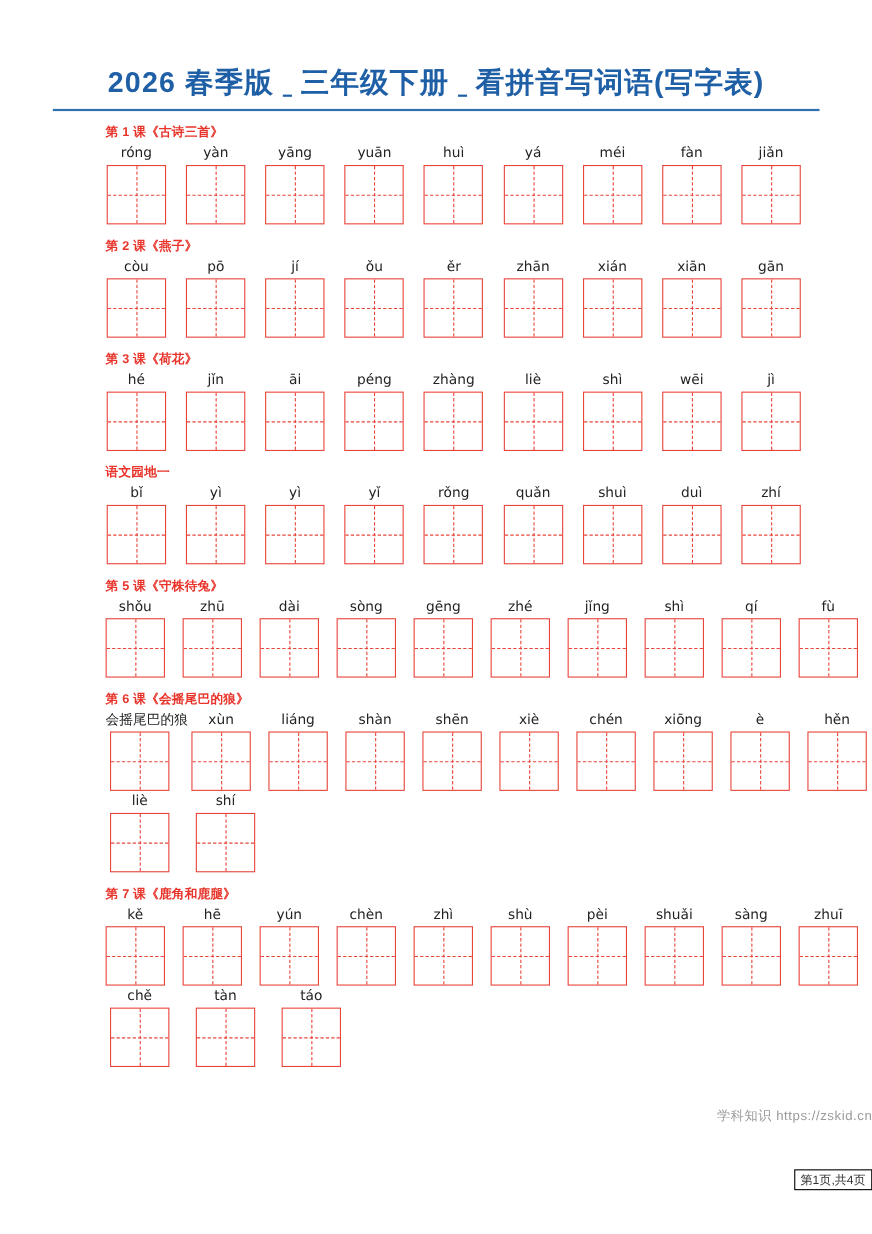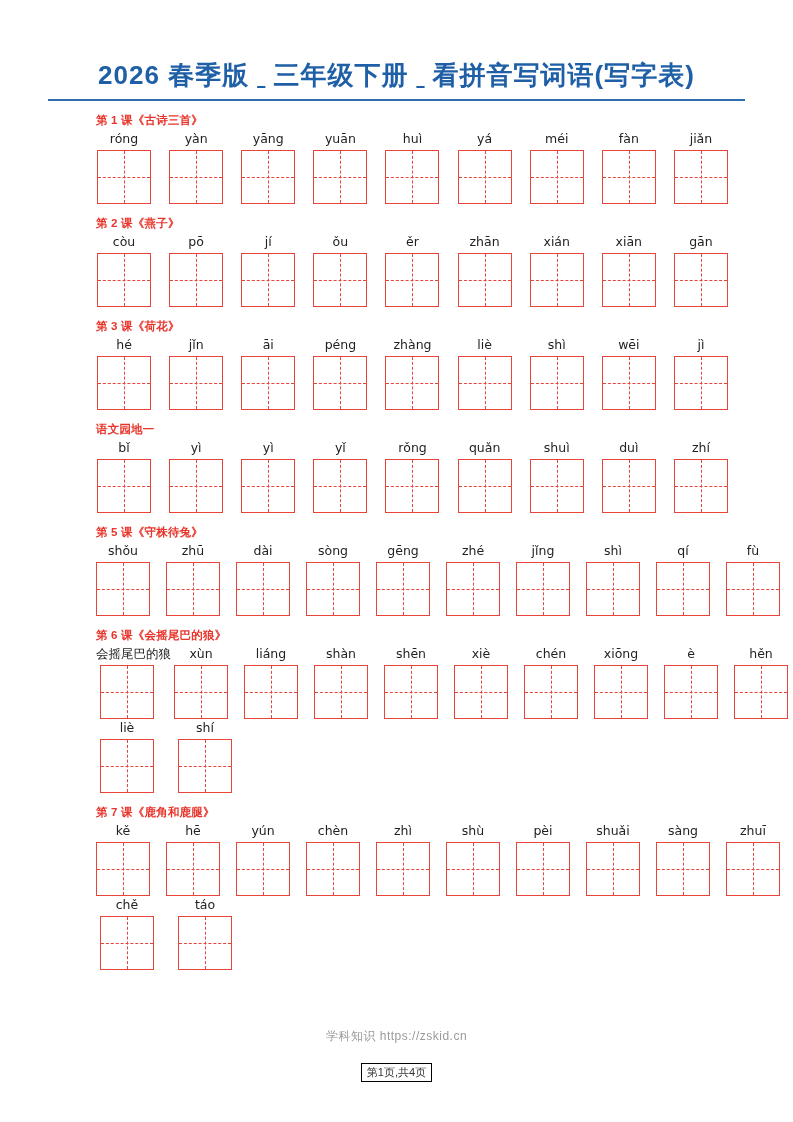--- a/index.html
+++ b/index.html
@@ -105,29 +105,29 @@
     height: 100%;
     width: 0;
     border-left: 1px dashed #e8443a;
   }
   
   .footer {
     position: absolute;
     left: 0;
     right: 0;
     bottom: 40px;
-    text-align: center;
+    text-align: right;
   }
   .watermark {
     font-size: 12px;
     color: #9a9a9a;
     letter-spacing: 0.5px;
   }
   .pagenum {
-    margin-top: 6px;
+    margin-top: 28px;
     font-size: 11px;
     color: #333;
     display: inline-block;
     border: 1px solid #000;
     padding: 1px 5px;
   }
   .pagebox {
     margin-top: 12px;
   }
 </style>
@@ -660,20 +660,27 @@
         </div>
         <div class="row">
           <div class="cell">
             <div class="pinyin">chě</div>
             <div class="grid">
               <div class="h"></div>
               <div class="v"></div>
             </div>
           </div>
           <div class="cell">
+            <div class="pinyin">tàn</div>
+            <div class="grid">
+              <div class="h"></div>
+              <div class="v"></div>
+            </div>
+          </div>
+          <div class="cell">
             <div class="pinyin">táo</div>
             <div class="grid">
               <div class="h"></div>
               <div class="v"></div>
             </div>
           </div>
         </div>
       </div>
     </div>
 

